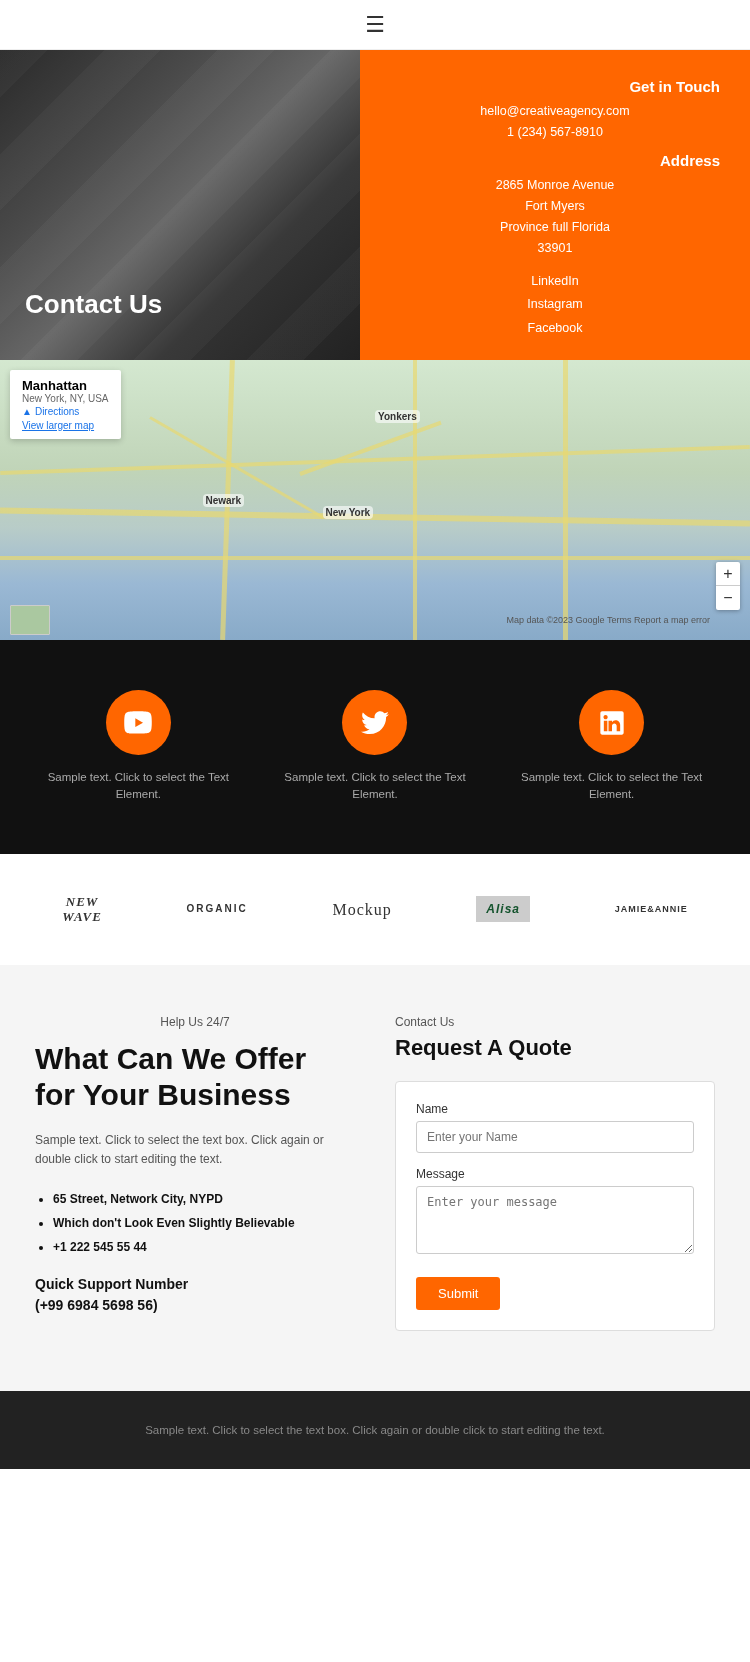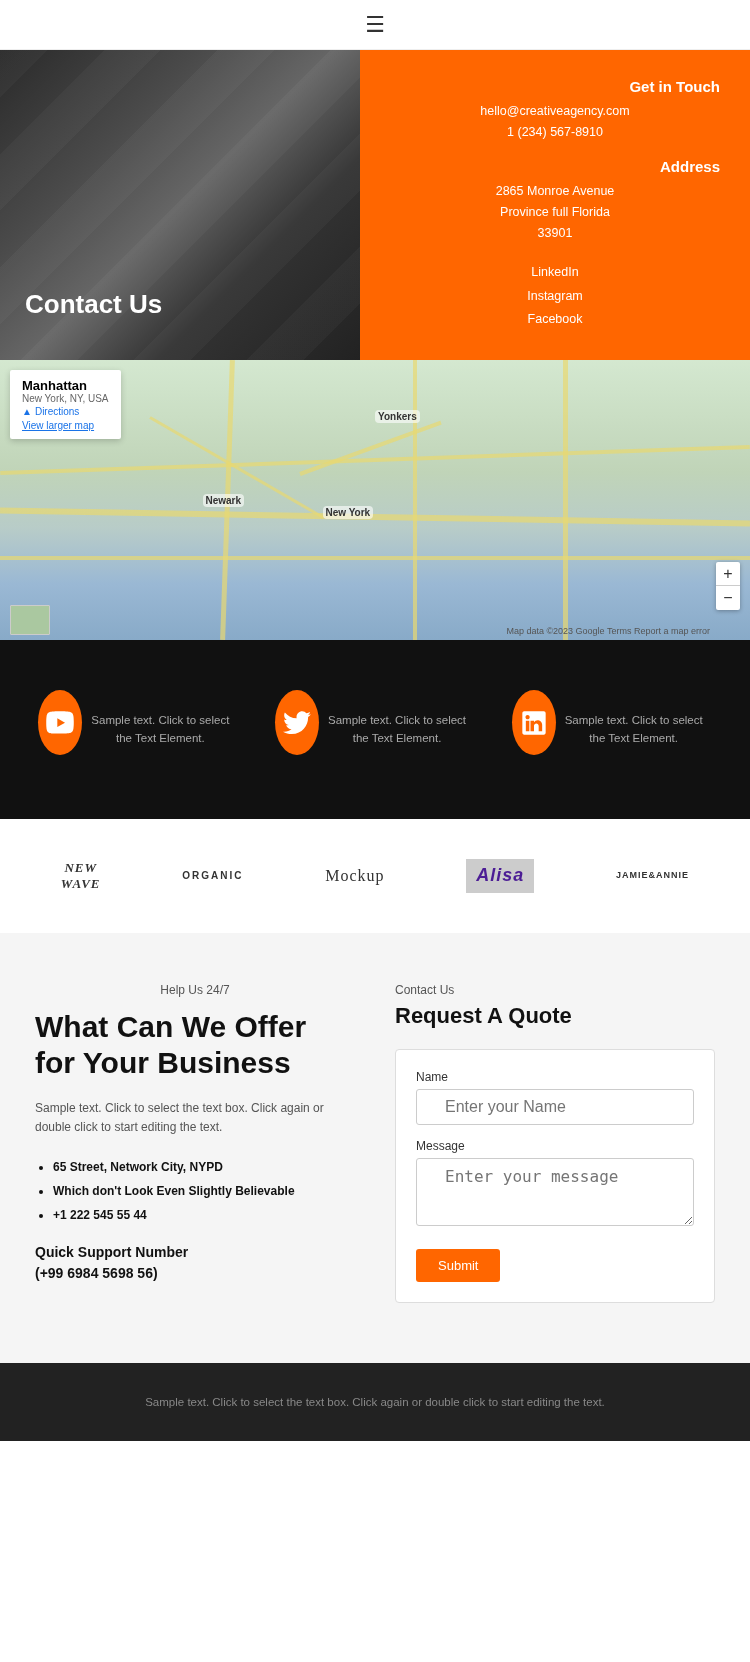--- a/index.html
+++ b/index.html
@@ -160,21 +160,21 @@
       text-align: center;
       line-height: 24px;
       font-size: 16px;
       cursor: pointer;
       color: #333;
       border-bottom: 1px solid #ccc;
     }
     .map-btn:last-child { border-bottom: none; }
     .map-footer {
       position: absolute;
-      bottom: 4px;
+      bottom: 15px;
       right: 40px;
       font-size: 9px;
       color: #555;
     }
     .map-thumb {
       position: absolute;
       bottom: 5px;
       left: 10px;
       width: 40px;
       height: 30px;
@@ -186,21 +186,21 @@
     
     .social-section {
       background: #111;
       padding: 50px 20px;
       display: flex;
       justify-content: space-around;
       align-items: flex-start;
     }
     .social-item {
       display: flex;
-      flex-direction: row;
+      flex-direction: column;
       align-items: center;
       width: 200px;
       text-align: center;
     }
     .social-circle {
       width: 65px;
       height: 65px;
       border-radius: 50%;
       background: #f60;
       display: flex;
@@ -238,21 +238,21 @@
       font-size: 13px;
       font-weight: bold;
       color: #333;
       letter-spacing: 1px;
       text-align: center;
       line-height: 1.2;
     }
     .logo-text.wave { font-family: serif; font-style: italic; }
     .logo-text.organic { font-family: Arial; letter-spacing: 2px; font-size: 10px; text-transform: uppercase; }
     .logo-text.mockup { font-family: cursive; font-size: 16px; font-weight: normal; }
-    .logo-text.alisa { background: #ccc; color: #4c1d95; padding: 6px 10px; font-size: 18px; font-style: italic; }
+    .logo-text.alisa { background: #ccc; color: #14532d; padding: 6px 10px; font-size: 12px; font-style: italic; }
     .logo-text.jamie { font-size: 9px; letter-spacing: 1px; text-transform: uppercase; }
 
     
     .contact-section {
       background: #f5f5f5;
       padding: 50px 35px 60px;
       display: flex;
       gap: 40px;
     }
     .contact-left {
@@ -321,22 +321,22 @@
       display: block;
       font-size: 12px;
       color: #333;
       margin-bottom: 5px;
     }
     .form-group input,
     .form-group textarea {
       width: 100%;
       border: 1px solid #ccc;
       border-radius: 3px;
-      padding: 8px 28px;
-      font-size: 16px;
+      padding: 8px 10px;
+      font-size: 12px;
       color: #999;
       outline: none;
     }
     .form-group textarea {
       height: 68px;
       resize: vertical;
     }
     .submit-btn {
       background: #f60;
       color: #fff;
@@ -393,20 +393,21 @@
   </div>
   <div class="hero-info">
     <div>
       <h3>Get in Touch</h3>
       <p>hello@creativeagency.com</p>
       <p>1 (234) 567-8910</p>
     </div>
     <div class="address-section">
       <h3>Address</h3>
       <p>2865 Monroe Avenue</p>
+      <p>Fort Myers</p>
       <p>Province full Florida</p>
       <p>33901</p>
     </div>
     <div class="social-links">
       <a href="#">LinkedIn</a>
       <a href="#">Instagram</a>
       <a href="#">Facebook</a>
     </div>
   </div>
 </section>

